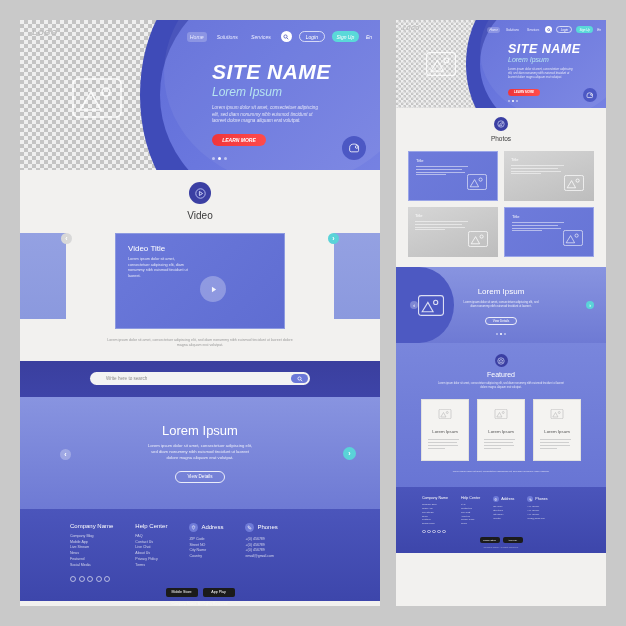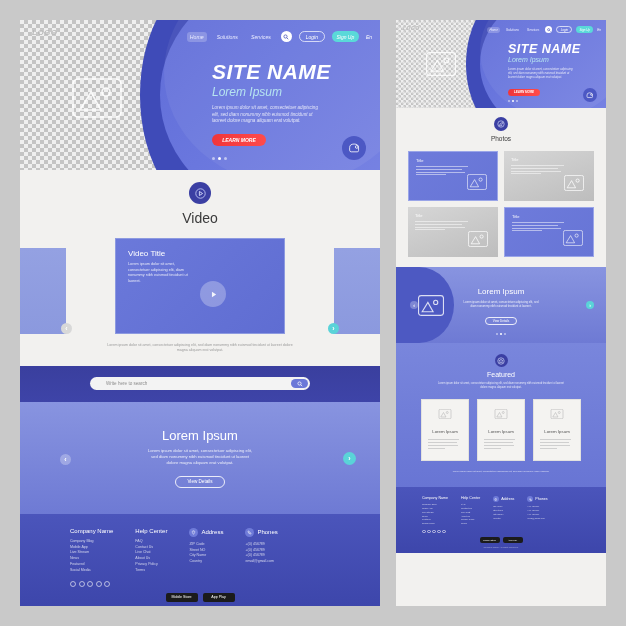--- a/index.html
+++ b/index.html
@@ -214,22 +214,22 @@
   .L .hero-title { font-size: 21px; }
   .L .hero-sub { font-size: 12px; margin-top: 1px; }
   .L .hero-body { font-size: 4.6px; margin-top: 6px; width: 108px; }
   .L .btn-learn { margin-top: 9px; width: 54px; height: 12px; font-size: 5px; }
   .L .dots { left: 192px; bottom: 10px; gap: 3px; }
   .L .dots i { width: 3px; height: 3px; }
   .L .chat-bubble { right: 14px; bottom: 10px; width: 24px; height: 24px; }
 
   .L .video-band { padding-top: 12px; }
   .L .sec-icon-l { width: 22px; height: 22px; }
-  .L .sec-title-l { font-size: 14px; margin-top: 6px; }
-  .L .vid-row { display: flex; align-items: flex-end; margin-top: 12px; height: 96px; }
+  .L .sec-title-l { font-size: 10px; margin-top: 6px; }
+  .L .vid-row { display: flex; align-items: flex-start; margin-top: 12px; height: 96px; }
   .L .vid-side { width: 46px; height: 86px; }
   .L .vid-main { width: 170px; height: 96px; margin: 0 auto; padding: 10px 12px; }
   .L .vid-title { font-size: 8px; }
   .L .vid-body { font-size: 3.8px; margin-top: 4px; width: 60px; }
   .L .play-big { width: 26px; height: 26px; right: 58px; bottom: 26px; }
   .L .arrow-l { width: 11px; height: 11px; font-size: 7px; }
   .L .caption-l { font-size: 3.6px; margin: 9px auto 0; width: 196px; }
 
   .L .search-band { height: 36px; }
   .L .search-pill { width: 220px; height: 13px; padding-left: 16px; }

